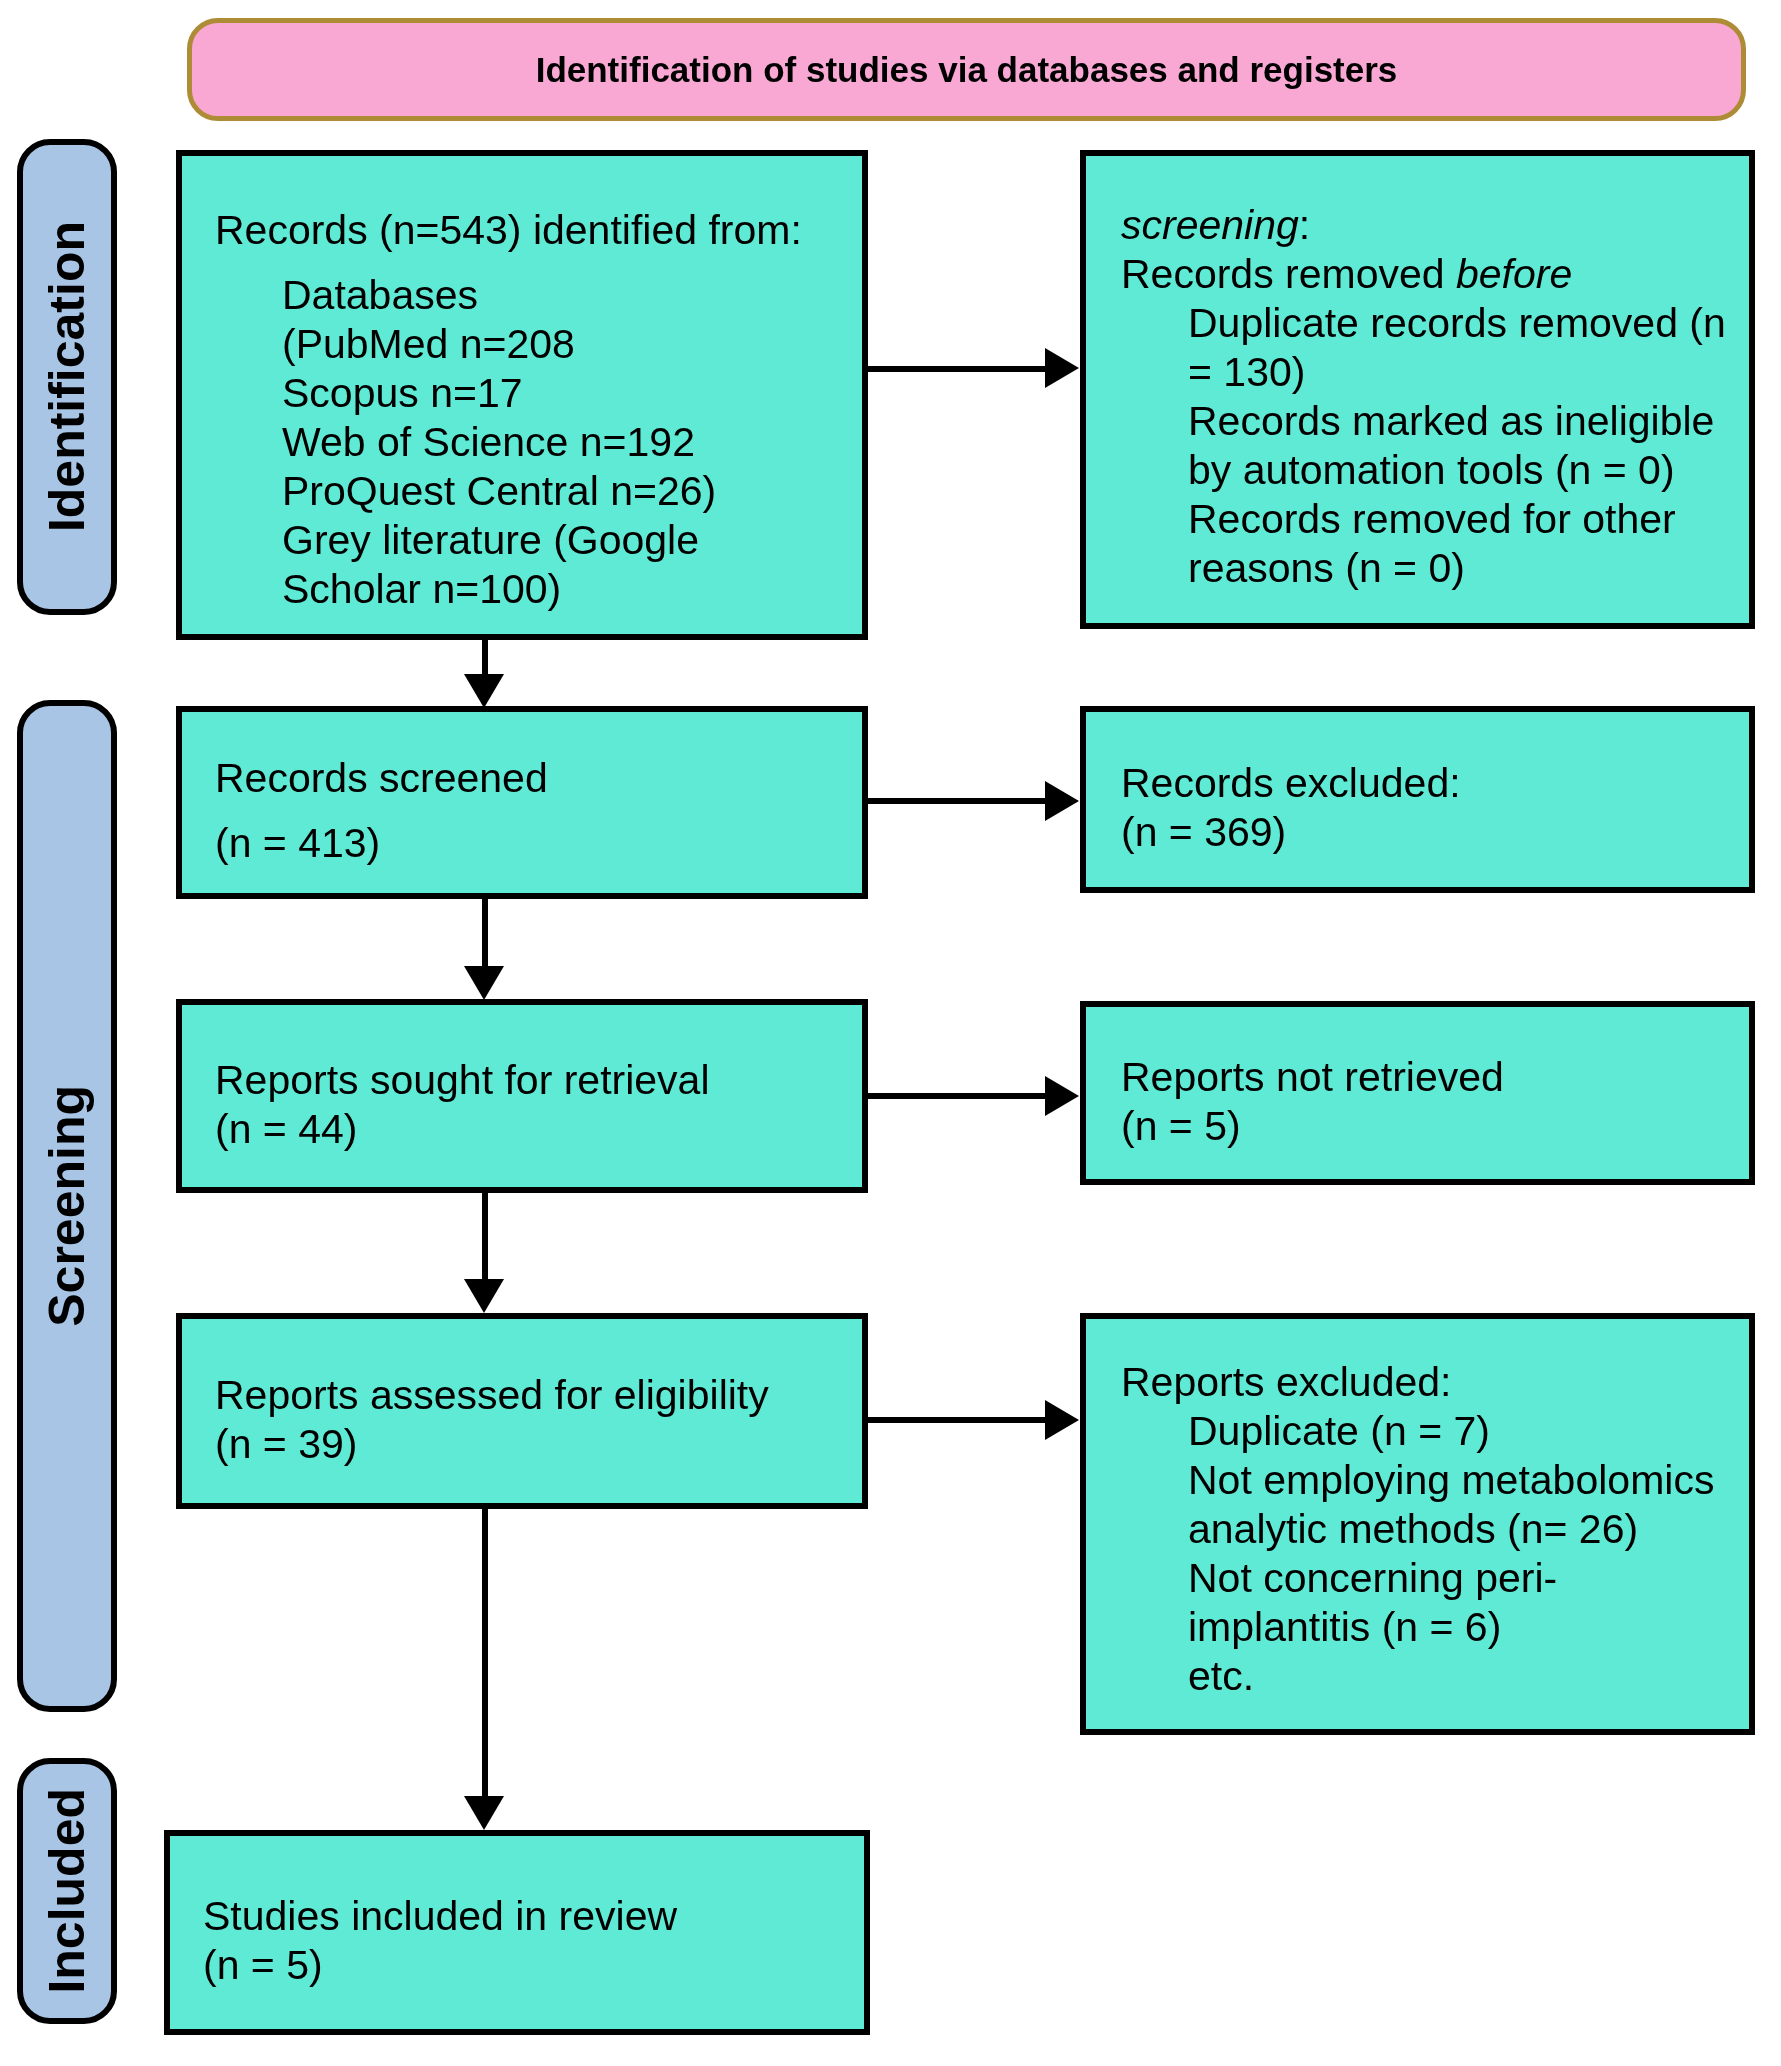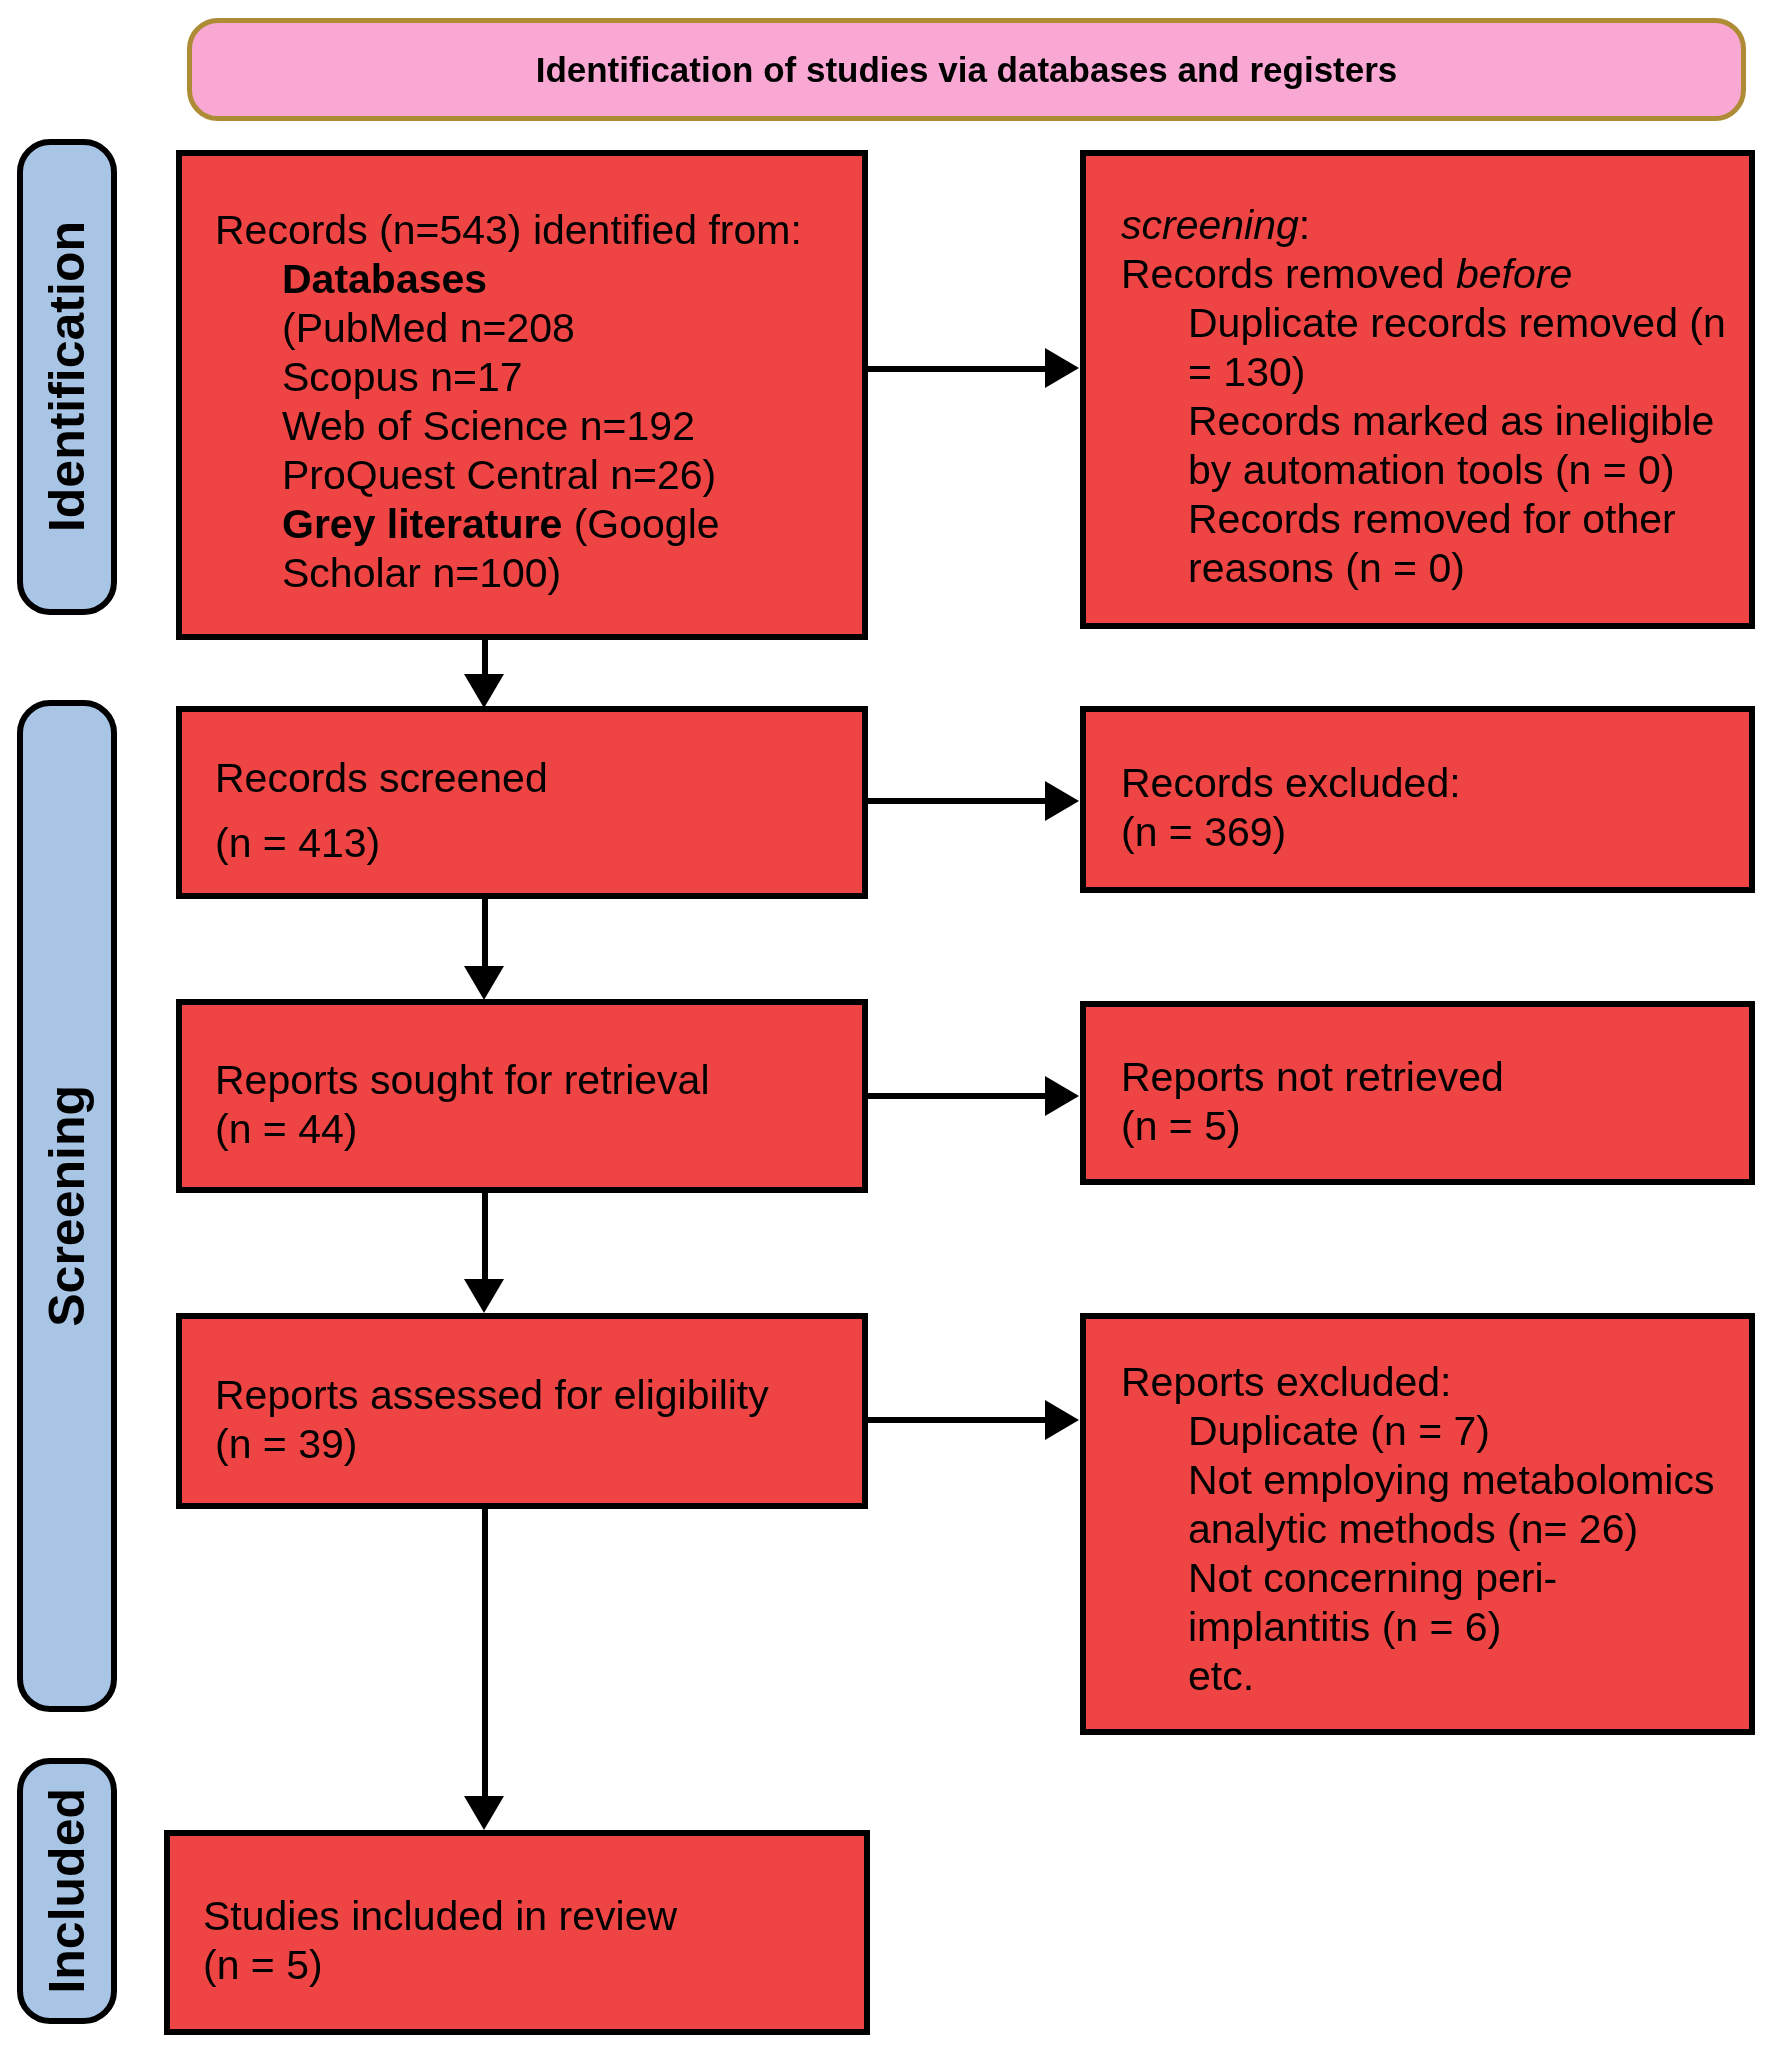--- a/index.html
+++ b/index.html
@@ -22,26 +22,26 @@
   }
   .side span{
     writing-mode:vertical-rl;transform:rotate(180deg);
     font-weight:bold;font-size:50px;white-space:nowrap;
   }
   #side-identification{top:139px;height:476px;}
   #side-screening{top:700px;height:1012px;}
   #side-included{top:1758px;height:266px;}
   
   .box{
-    position:absolute;background:#ef4444;border:6.8px solid #000;box-sizing:border-box;
+    position:absolute;background:#5eead4;border:6.8px solid #000;box-sizing:border-box;
     font-size:41px;line-height:49px;
   }
   .box .ln{white-space:nowrap;}
   .ind{margin-left:67px;}
-  .b{font-weight:bold;}
+  .b{font-weight:normal;margin-top:16px;}
   .i{font-style:italic;}
   .center{display:flex;flex-direction:column;justify-content:center;}
   #box-records-identified{left:176px;top:150px;width:692px;height:490px;padding:50px 17px 0 33px;}
   #box-records-removed{left:1080px;top:150px;width:675px;height:479px;padding:45px 17px 0 35px;}
   #box-records-screened{left:176px;top:706px;width:692px;height:193px;padding:17px 17px 0 33px;gap:16px;}
   #box-records-excluded{left:1080px;top:706px;width:675px;height:187px;padding:17px 17px 0 35px;}
   #box-reports-sought{left:176px;top:999px;width:692px;height:194px;padding:17px 17px 0 33px;}
   #box-reports-not-retrieved{left:1080px;top:1001px;width:675px;height:184px;padding:17px 17px 0 35px;}
   #box-reports-assessed{left:176px;top:1313px;width:692px;height:196px;padding:17px 17px 0 33px;}
   #box-reports-excluded{left:1080px;top:1313px;width:675px;height:422px;padding:39px 17px 0 35px;}

